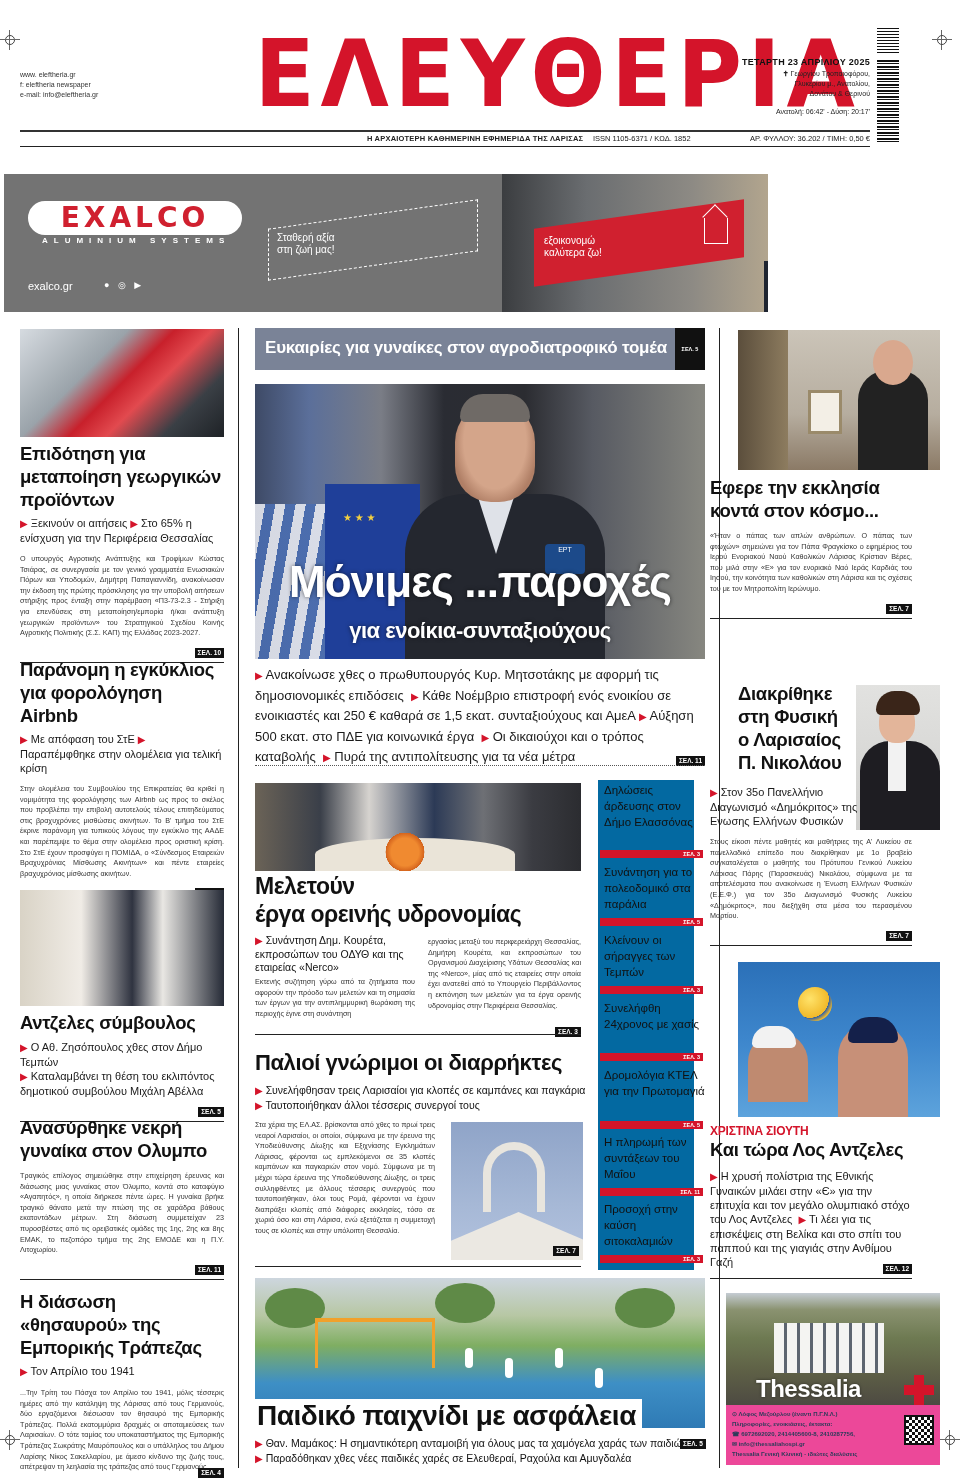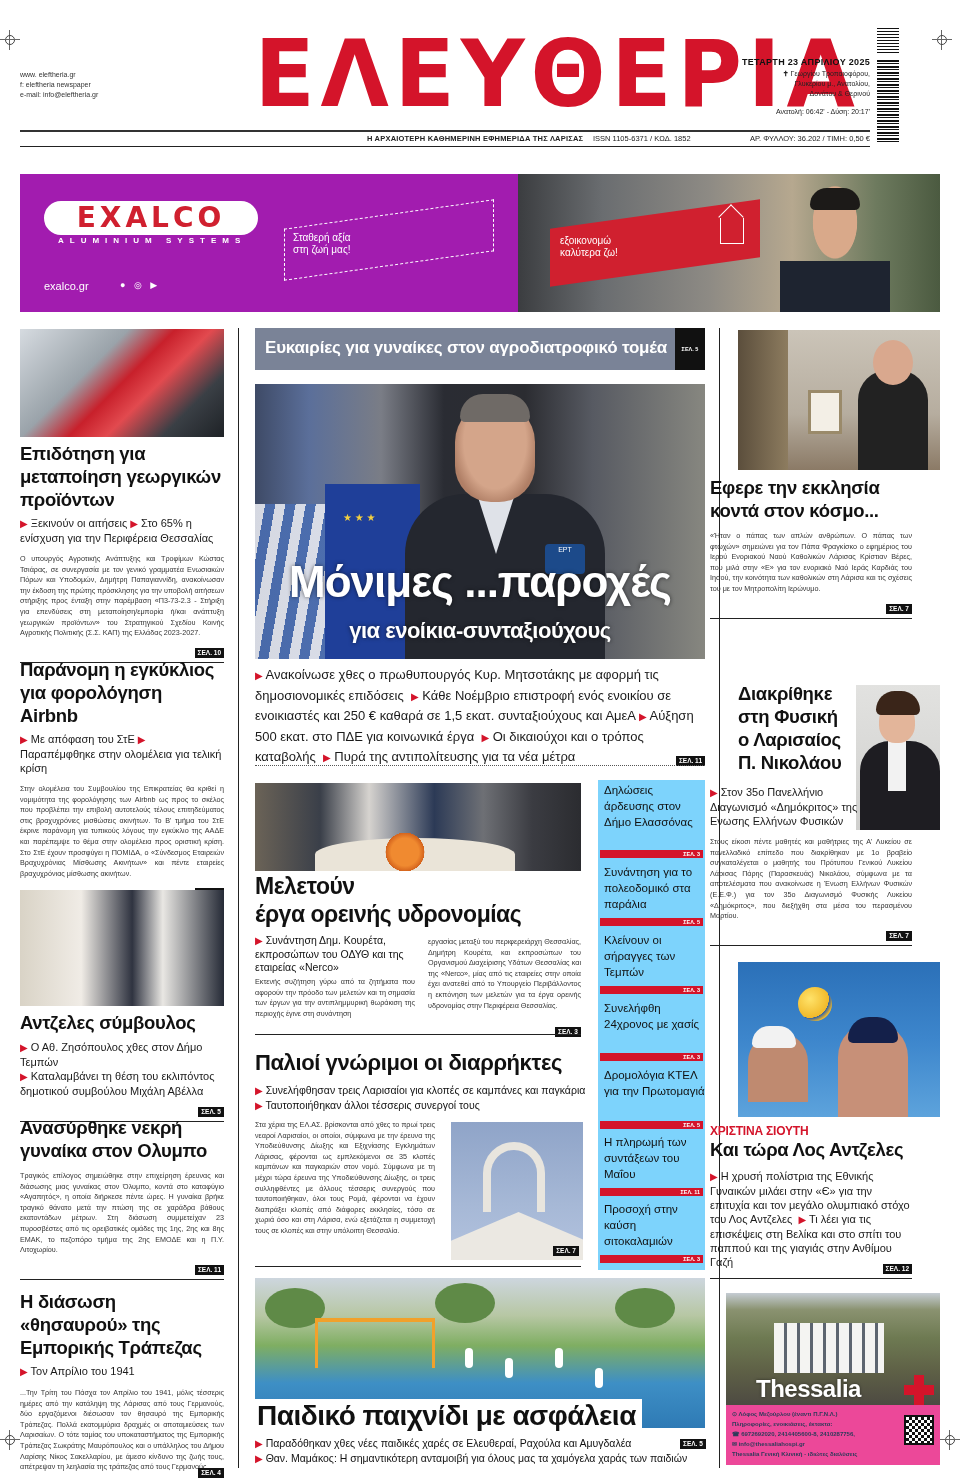--- a/index.html
+++ b/index.html
@@ -21,21 +21,21 @@
   .barcode .bars { position: absolute; left: 4px; top: 32px; width: 22px; height: 84px; background: repeating-linear-gradient(to bottom, #111 0 2px, #fff 2px 3px, #111 3px 4px, #fff 4px 6px); }
   .barcode .top { position: absolute; left: 4px; top: 0; width: 22px; height: 25px; background: repeating-linear-gradient(to bottom, #111 0 1px, #fff 1px 3px); }
   .rule1 { left: 20px; top: 130px; width: 850px; height: 2px; background: #333; }
   .rule2 { left: 20px; top: 146px; width: 850px; height: 1px; background: #222; }
   .tagline { left: 20px; top: 133px; width: 850px; height: 28px; font-size: 7.5px; line-height: 12px; color: #222; }
   .tagline .t1 { position: absolute; left: 347px; font-weight: bold; letter-spacing: .2px; }
   .tagline .t2 { position: absolute; left: 408px; }
   .tagline .t3 { position: absolute; right: 0; }
 
   
-  .ad { left: 20px; top: 174px; width: 920px; height: 138px; background: #a21caf; overflow: hidden; }
+  .ad { left: 4px; top: 174px; width: 764px; height: 138px; background: #737373; overflow: hidden; }
   .ad .photo { position: absolute; left: 498px; top: 0; width: 422px; height: 138px; background: linear-gradient(90deg, #3b3d40 0%, #6a6d70 20%, #8d8a84 45%, #b6a88f 65%, #6d7a5e 85%, #4b5a40 100%); }
   .ad .person { position: absolute; left: 760px; top: 10px; width: 110px; height: 128px; background: radial-gradient(ellipse at 50% 30%, #d9a98a 0 28%, transparent 29%), linear-gradient(180deg, transparent 0 60%, #1e2430 60% 100%); }
   .ad .person::before { content: ""; position: absolute; left: 30px; top: 4px; width: 50px; height: 22px; background: #1c1a18; border-radius: 25px 25px 8px 8px; }
   .ad .logo-pill { position: absolute; left: 24px; top: 27px; width: 214px; height: 34px; border: 3px solid #fff; border-radius: 18px; background: #fff; color: #d0202f; font-family: "DejaVu Sans", sans-serif; font-weight: bold; font-size: 28px; line-height: 28px; text-align: center; letter-spacing: 4px; }
   .ad .sub { position: absolute; left: 38px; top: 62px; font-size: 8px; letter-spacing: 6px; color: #fff; font-weight: bold; }
   .ad .web { position: absolute; left: 24px; top: 106px; font-size: 11px; color: #fff; }
   .ad .social { position: absolute; left: 100px; top: 106px; font-size: 9px; color: #fff; letter-spacing: 3px; }
   .ad .slogan1 { position: absolute; left: 264px; top: 40px; width: 210px; height: 52px; border: 1px dashed #fff; transform: skewY(-8deg); color: #fff; font-size: 10px; line-height: 12px; padding: 18px 0 0 8px; }
   .ad .slogan1 span { display: block; transform: skewY(8deg); }
   .ad .slogan2 { position: absolute; left: 530px; top: 40px; width: 210px; height: 58px; background: #d0202f; transform: skewY(-8deg); color: #fff; font-size: 10px; line-height: 12px; padding: 22px 0 0 10px; }
@@ -80,21 +80,21 @@
   .meeting-photo { left: 255px; top: 783px; width: 326px; height: 88px; background: linear-gradient(90deg, #6b6357 0%, #3a3f49 20%, #d6d3cf 35%, #2c3a56 55%, #6e7075 70%, #3b3c42 85%, #2b2c30 100%); }
   .meeting-photo .table { position: absolute; left: 60px; top: 55px; width: 200px; height: 33px; background: #eae4d8; border-radius: 50% 50% 0 0; }
   .meeting-photo .flower { position: absolute; left: 130px; top: 50px; width: 40px; height: 38px; background: radial-gradient(circle, #f08a30 0 50%, #d4631c 70%, transparent 71%); }
   .h-meet1 { left: 255px; top: 872px; font-size: 23px; font-weight: bold; letter-spacing: -.5px; line-height: 28px; background: #fff; padding-right: 8px; }
   .h-meet2 { left: 255px; top: 900px; font-size: 23px; font-weight: bold; letter-spacing: -.5px; line-height: 28px; }
   .meet-deck { left: 255px; top: 934px; width: 160px; font-size: 10.5px; line-height: 13.5px; }
   .meet-body1 { left: 255px; top: 977px; width: 160px; }
   .meet-body2 { left: 428px; top: 937px; width: 153px; }
   .meet-sel { left: 555px; top: 1020px; }
 
-  .briefs { left: 598px; top: 780px; width: 107px; height: 490px; background: #7dd3fc; padding-left: 11px; }
+  .briefs { left: 598px; top: 780px; width: 96px; height: 490px; background: #0369a1; padding-left: 11px; }
   .brief { position: absolute; left: 6px; width: 101px; font-size: 11.5px; line-height: 16px; color: #111; }
   .brief-bar { position: absolute; left: 2px; width: 103px; height: 8px; background: #d4142a; color: #fff; font-size: 5.5px; font-weight: bold; text-align: right; line-height: 8px; padding-right: 3px; }
 
   .h-burg { left: 255px; top: 1050px; font-size: 22px; font-weight: bold; letter-spacing: -.4px; }
   .burg-deck { left: 255px; top: 1083px; width: 335px; font-size: 10.5px; line-height: 14px; }
   .burg-body { left: 255px; top: 1120px; width: 180px; }
   .belfry { left: 451px; top: 1122px; width: 132px; height: 138px; background: linear-gradient(180deg, #8fa4c8 0%, #a6b8d6 60%, #b3c3df 100%); overflow: hidden; }
   .belfry .arch { position: absolute; left: 32px; top: 20px; width: 62px; height: 70px; border: 8px solid #e8e5de; border-bottom: none; border-radius: 31px 31px 0 0; }
   .belfry .roof { position: absolute; left: -10px; top: 90px; width: 155px; height: 60px; background: #ebe8e2; clip-path: polygon(50% 0, 100% 55%, 100% 100%, 0 100%, 0 55%); }
   .belfry .sel { position: absolute; right: 4px; bottom: 4px; }
@@ -325,22 +325,22 @@
   <div class="tree" style="left:180px;top:5px;"></div>
   <div class="tree" style="left:360px;"></div>
   <div class="swing"></div>
   <div class="kid" style="left:210px;top:70px;"></div>
   <div class="kid" style="left:250px;top:80px;"></div>
   <div class="kid" style="left:300px;top:70px;"></div>
   <div class="kid" style="left:340px;top:90px;"></div>
 </div>
 <div class="abs h-play">Παιδικό παιχνίδι με ασφάλεια</div>
 <div class="abs play-deck">
+  <div><span class="tri">▶</span> <span>Θαν. Μαμάκος: Η σημαντικότερη ανταμοιβή για όλους μας τα χαμόγελα χαράς των παιδιών</span></div>
   <div><span class="tri">▶</span> <span>Παραδόθηκαν χθες νέες παιδικές χαρές σε Ελευθεραί, Ραχούλα και Αμυγδαλέα</span></div>
-  <div><span class="tri">▶</span> <span>Θαν. Μαμάκος: Η σημαντικότερη ανταμοιβή για όλους μας τα χαμόγελα χαράς των παιδιών</span></div>
 </div>
 <div class="abs play-sel"><span class="sel">ΣΕΛ. 5</span></div>
 
 <div class="abs priest-photo">
   <div class="plant"></div>
   <div class="frame"></div>
   <div class="body-p"></div>
   <div class="head-p"></div>
 </div>
 <div class="abs rcol" style="top:476px;">

